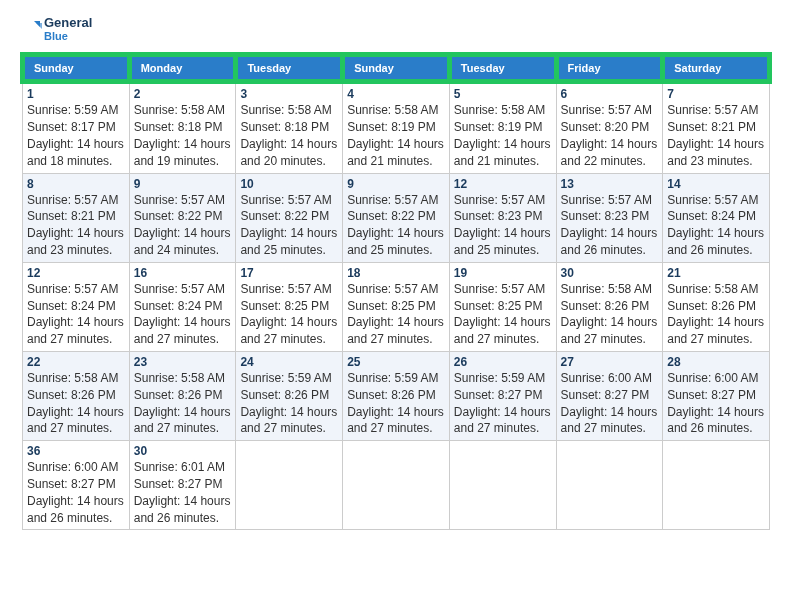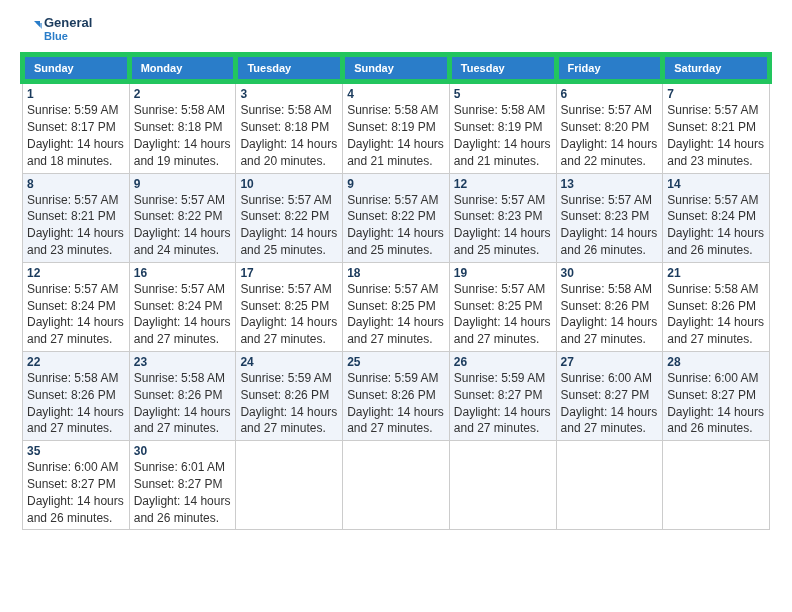--- a/index.html
+++ b/index.html
@@ -349,21 +349,21 @@
           <span class="day-number">28</span>
           <div class="day-info">
             Sunrise: 6:00 AM<br>
             Sunset: 8:27 PM<br>
             Daylight: 14 hours and 26 minutes.
           </div>
         </td>
         </tr>
         <tr>
           <td>
-          <span class="day-number">35</span>
+          <span class="day-number">36</span>
           <div class="day-info">
             Sunrise: 6:00 AM<br>
             Sunset: 8:27 PM<br>
             Daylight: 14 hours and 26 minutes.
           </div>
         </td>
           <td>
           <span class="day-number">30</span>
           <div class="day-info">
             Sunrise: 6:01 AM<br>

